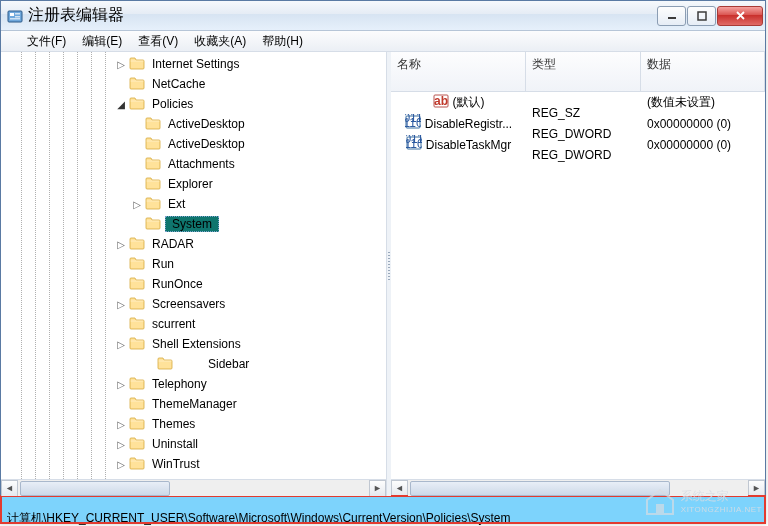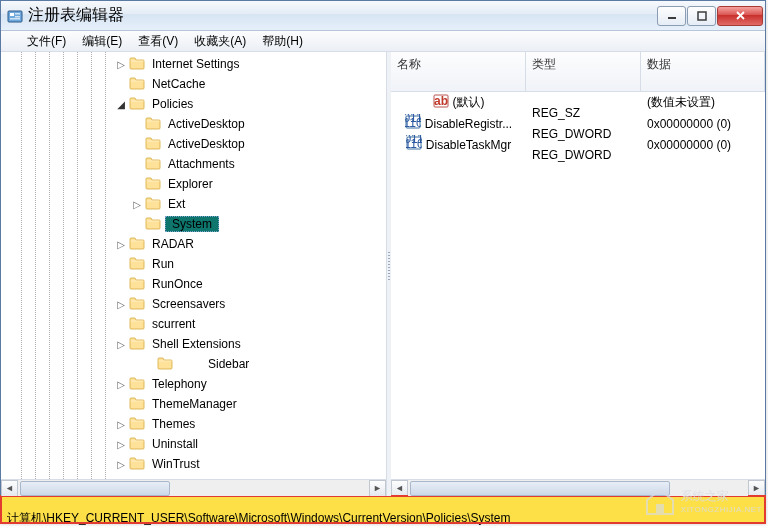--- a/index.html
+++ b/index.html
@@ -49,21 +49,21 @@
 .val-icon { width:16px; height:16px; flex-shrink:0; }
 
 .hscroll { height:17px; background:#f0f0f0; border-top:1px solid #d6dde7; display:flex; align-items:center; }
 .hscroll .sbtn { width:17px; height:17px; background:linear-gradient(to bottom,#fdfdfd,#e5e9ef); border:1px solid #c0c7d1; display:flex; align-items:center; justify-content:center; font-size:9px; color:#555; }
 .hscroll .track { flex:1; height:17px; background:#efefef; position:relative; }
 .hscroll .thumb { position:absolute; top:1px; bottom:1px; background:linear-gradient(to bottom,#e8eef7,#cdd9e8); border:1px solid #a9b8cc; border-radius:2px; }
 
 .splitter { width:4px; background:#eef2f7; cursor:col-resize; position:relative; }
 .splitter::after{ content:""; position:absolute; left:1px; top:45%; width:2px; height:30px; background: repeating-linear-gradient(to bottom,#9aa9bb 0 1px, transparent 1px 3px); }
 
-.statusbar { height:22px; border-top:1px solid #d6dde7; background:#fde047; padding:13px 6px; color:#000; }
+.statusbar { height:22px; border-top:1px solid #d6dde7; background:#7dd3fc; padding:13px 6px; color:#000; }
 .status-highlight { outline:2px solid #e23b30; outline-offset:-1px; }
 
 .watermark { position:absolute; right:6px; bottom:10px; color:#d9dde3; font-size:13px; display:flex; align-items:center; gap:4px; pointer-events:none; opacity:0.85; }
 .watermark svg { opacity:0.8; }
 </style>
 </head>
 <body>
 
 <div class="window">
 

